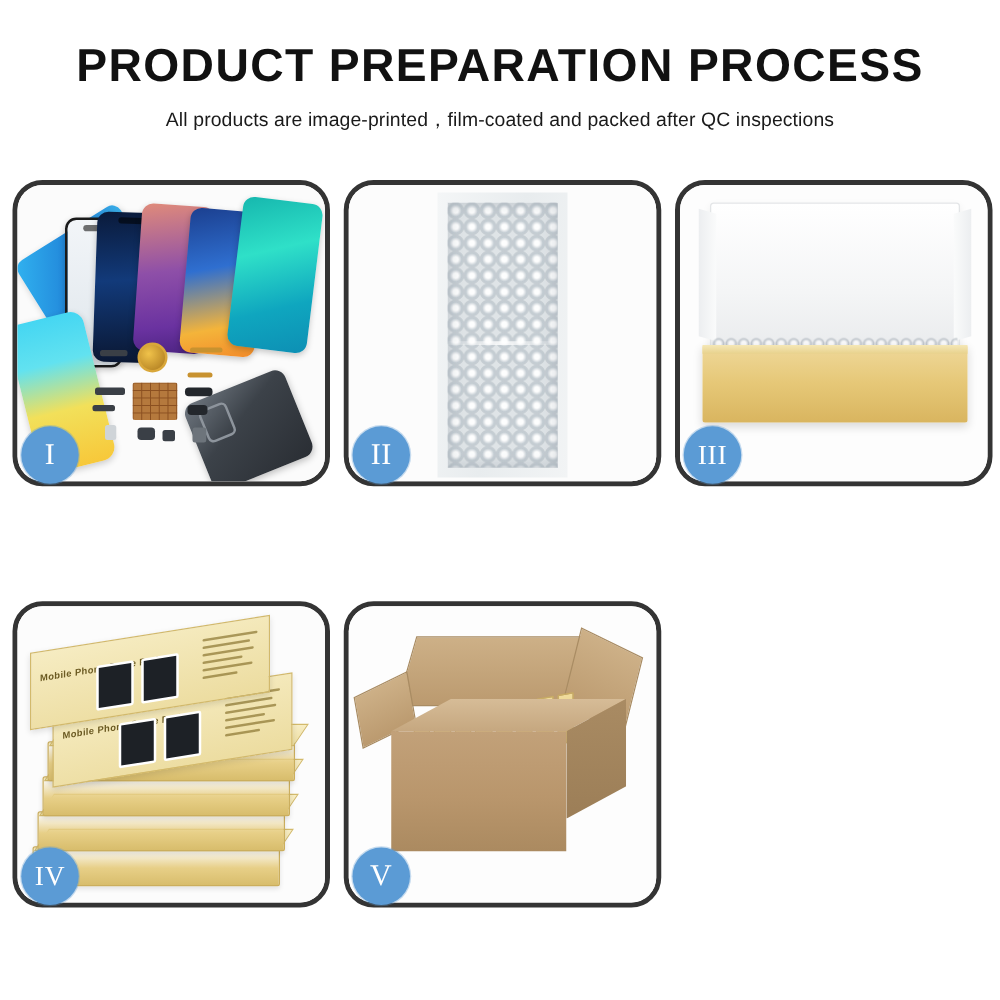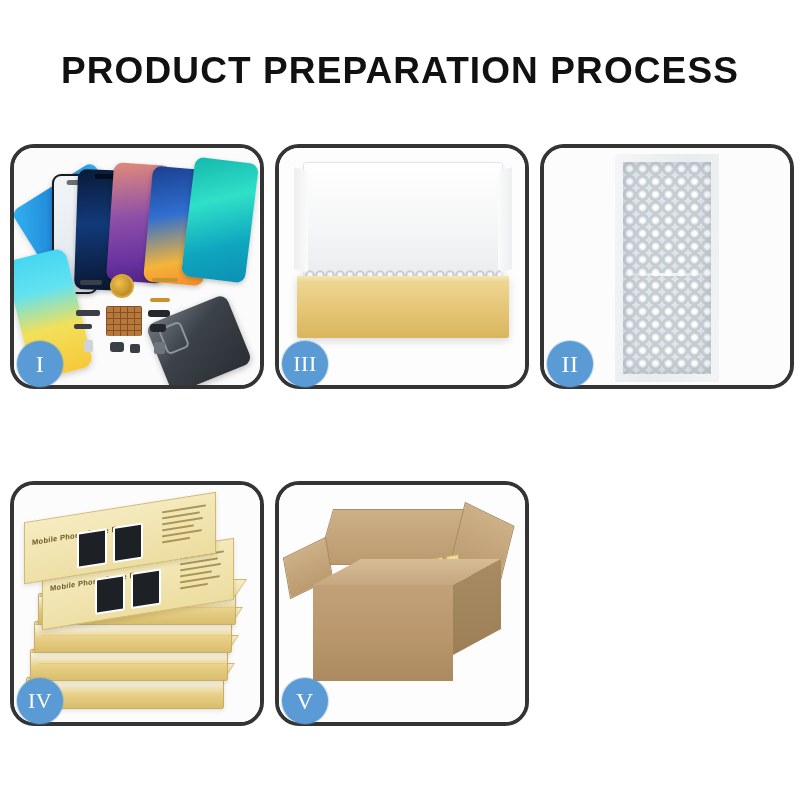--- a/index.html
+++ b/index.html
@@ -1,21 +1,21 @@
 <!DOCTYPE html>
 <html><head>
 <meta charset="utf-8">
 <style>
   html,body{margin:0;padding:0;}
   body{
     width:800px;height:800px;background:#ffffff;
     font-family:"Liberation Sans", sans-serif;
     overflow:hidden;position:relative;
   }
-  .header{text-align:center;padding-top:52px;}
+  .header{text-align:center;padding-top:34px;}
   .title{
     font-size:37px;font-weight:700;color:#111;letter-spacing:1.1px;
     line-height:1.05;white-space:nowrap;
   }
   .subtitle{
     font-size:15.5px;color:#1a1a1a;margin-top:13px;letter-spacing:.1px;white-space:nowrap;
   }
   .grid{
     position:absolute;top:144px;left:10px;width:780px;
     display:grid;grid-template-columns:repeat(3,254px);grid-template-rows:245px 245px;
@@ -203,20 +203,21 @@
   .tape.diag{left:64px;top:40px;width:140px;height:9px;transform:rotate(-14deg);
     background:linear-gradient(180deg,#d3ba92,#c3a77d);}
   .tape.tab1{left:48px;top:106px;width:18px;height:22px;background:#b59871;}
   .tape.tab2{left:48px;top:168px;width:18px;height:18px;background:#b59871;}
 </style>
 </head>
 <body>
 
 <div class="header">
   <div class="title">PRODUCT PREPARATION PROCESS</div>
+  <div class="subtitle">All products are image-printed，film-coated and packed after QC inspections</div>
 </div>
 
 <div class="grid">
 
   <div class="card">
     <div class="card-clip p1">
       <div class="lcd-blue"></div>
       <div class="ph glass">
           <span class="ph-notch"></span>
         </div>
@@ -239,37 +240,37 @@
       <div class="sp cam" style="left:136px;top:176px;width:16px;height:8px;"></div>
       <div class="sp" style="left:96px;top:194px;width:14px;height:10px;border-radius:3px;"></div>
       <div class="sp" style="left:116px;top:196px;width:10px;height:9px;"></div>
       <div class="sp" style="left:70px;top:192px;width:9px;height:12px;background:#cfd4d8;"></div>
       <div class="sp" style="left:140px;top:194px;width:11px;height:12px;background:#6d747b;"></div>
     </div>
     <div class="badge">I</div>
   </div>
 
   <div class="card">
+    <div class="card-clip p2">
+      <div class="bubble-bag">
+        <div class="bubble-sheet"></div>
+        <div class="bag-seam"></div>
+      </div>
+    </div>
+    <div class="badge">II</div>
+  </div>
+
+  <div class="card">
     <div class="card-clip p3">
       <div class="mailer-lid"></div>
       <div class="mailer-inner"></div>
       <div class="mailer-base"></div>
       <div class="mailer-front-edge"></div>
     </div>
     <div class="badge wide">III</div>
-  </div>
-
-  <div class="card">
-    <div class="card-clip p2">
-      <div class="bubble-bag">
-        <div class="bubble-sheet"></div>
-        <div class="bag-seam"></div>
-      </div>
-    </div>
-    <div class="badge">II</div>
   </div>
 
   <div class="card">
     <div class="card-clip p4">
       <div class="stack">
         <div class="sbox" style="left:6px;top:176px;">
             <span class="top"></span>
           </div>
         <div class="sbox" style="left:10px;top:148px;">
             <span class="top"></span>

